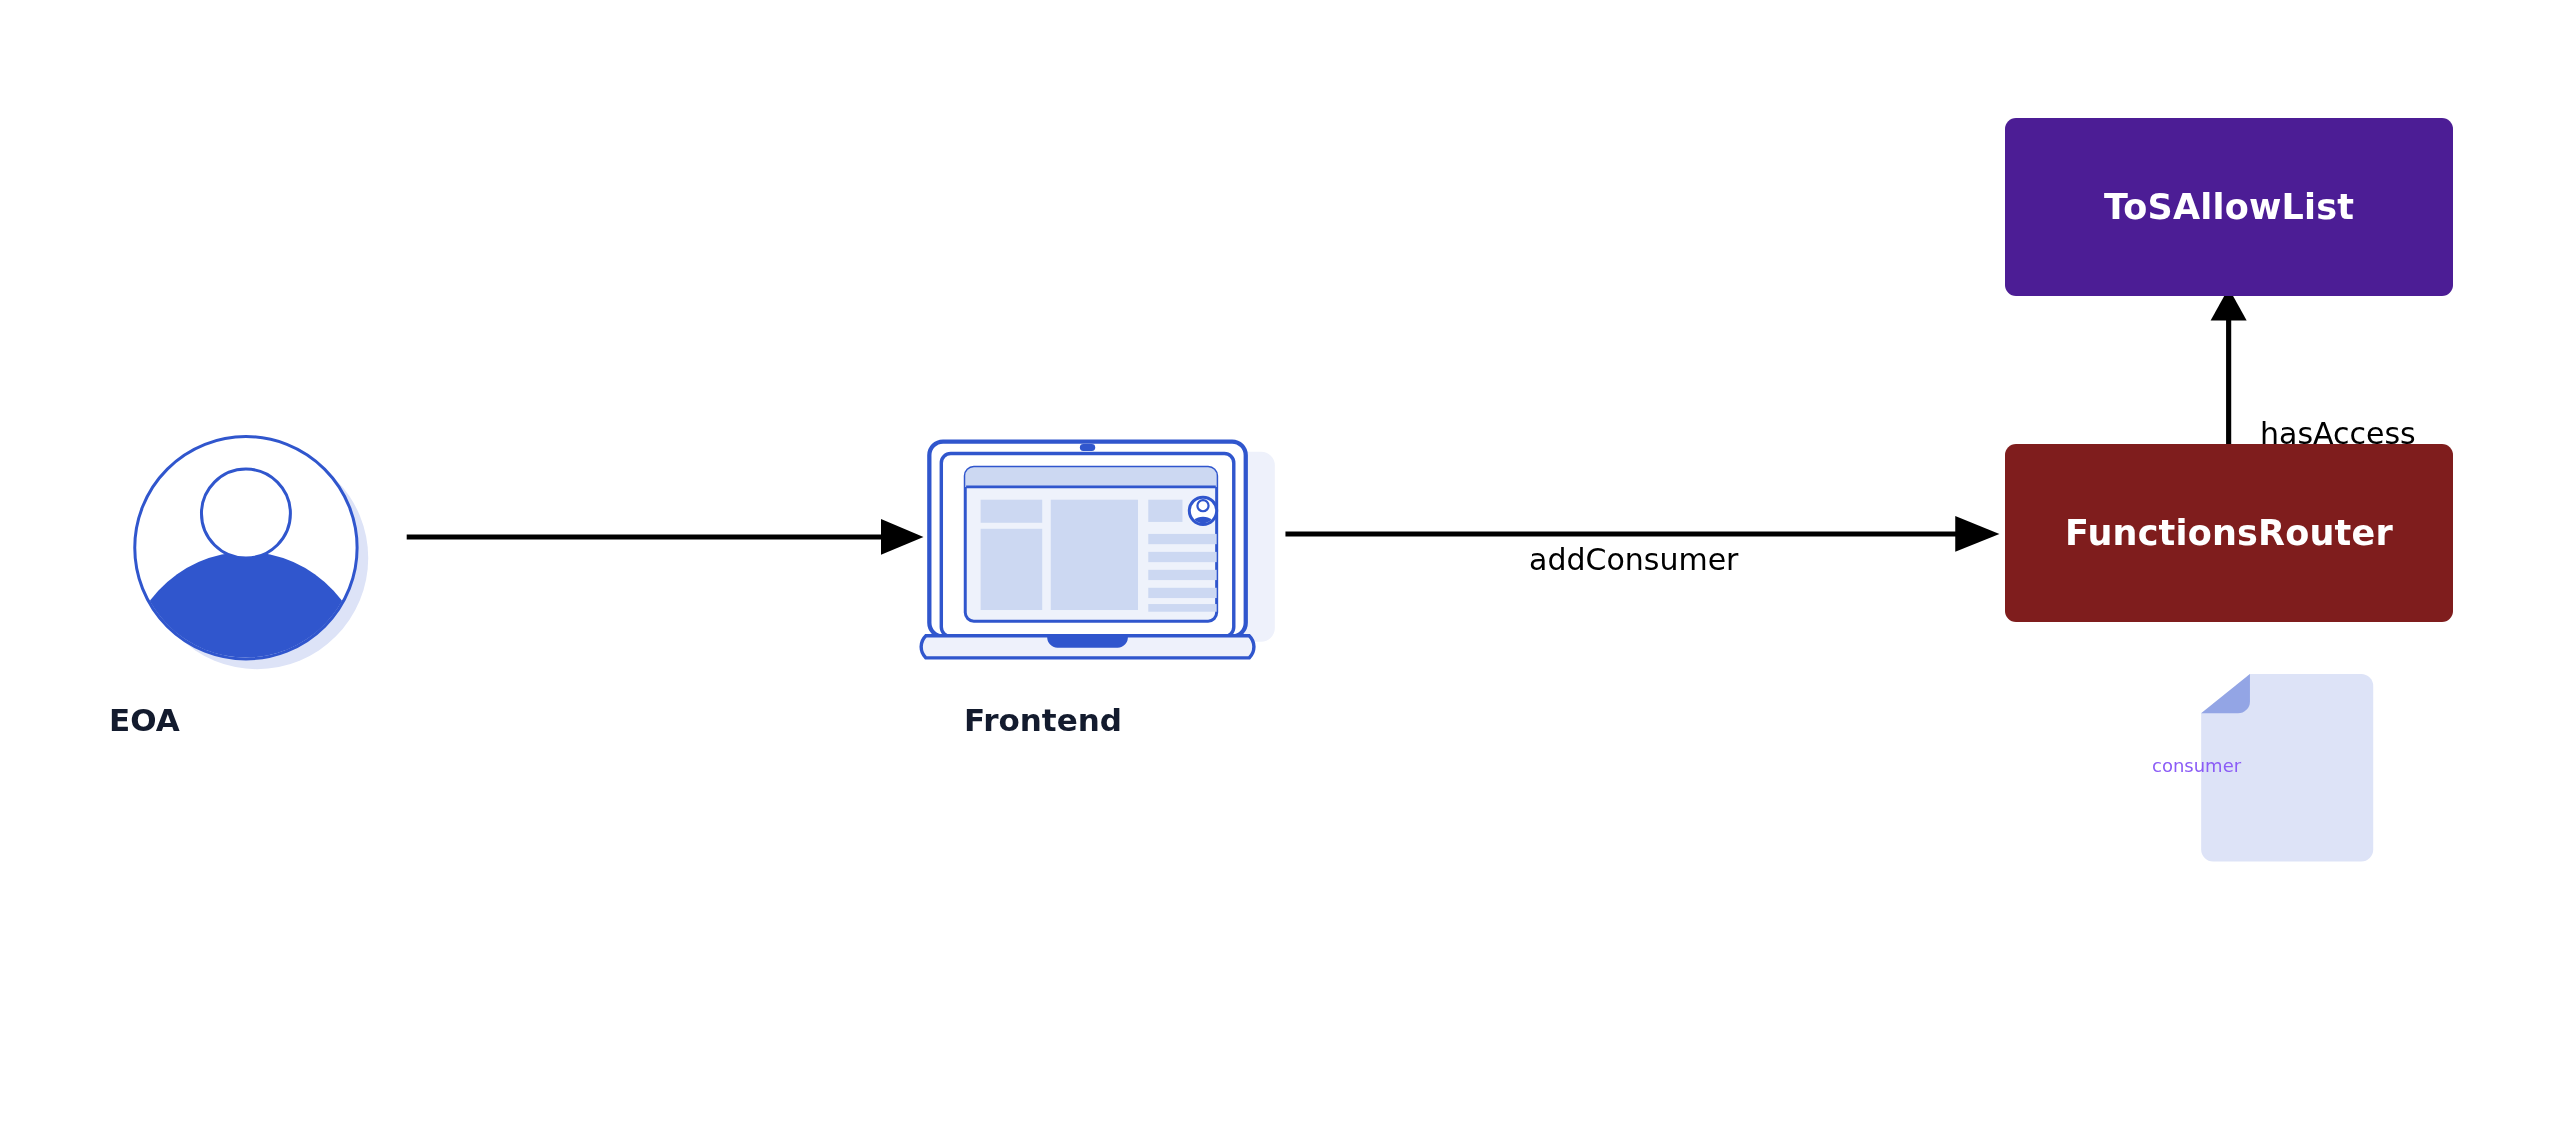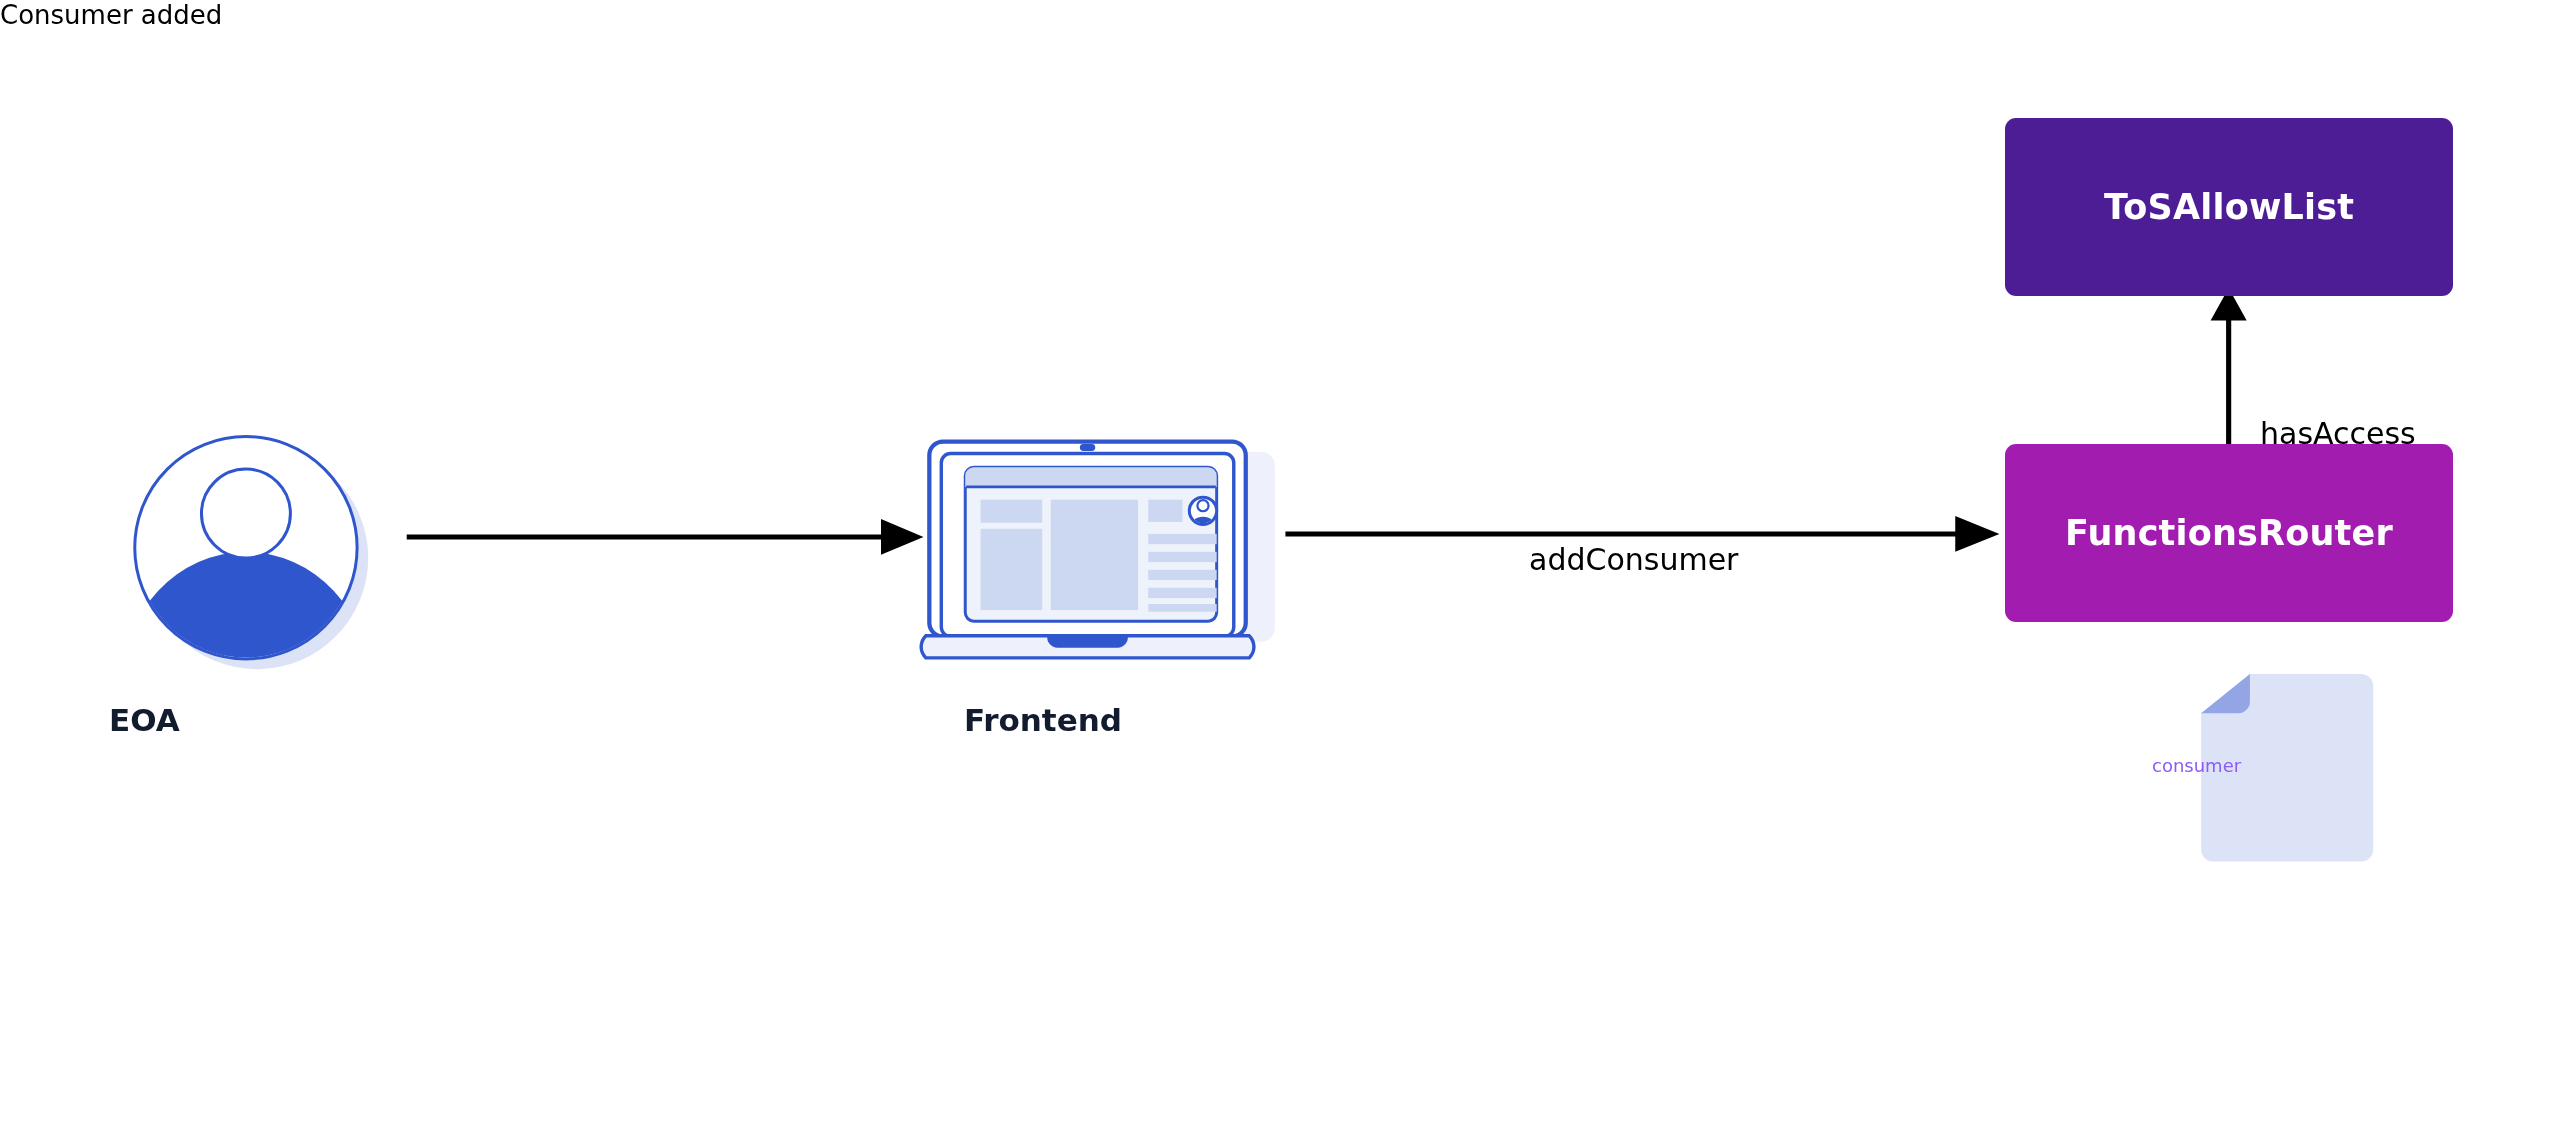--- a/index.html
+++ b/index.html
@@ -186,27 +186,26 @@
   <svg class="arrow-svg" id="arrow-router-tos" width="55" height="163" viewBox="0 0 64 190">
     <line x1="31" y1="188" x2="31" y2="28" stroke="#000000" stroke-width="6"></line>
     <polygon points="10,38 31,0 52,38" fill="#000000"></polygon>
   </svg>
   <div class="edge-label" id="label-has-access">hasAccess</div>
 
   <div class="node-box" id="box-tos" style="background:#4c1d95;">
     <span class="node-label">ToSAllowList</span>
   </div>
 
-  <div class="node-box" id="box-router" style="background:#a21caf;">
+  <div class="node-box" id="box-router" style="background:#7f1d1d;">
     <span class="node-label">FunctionsRouter</span>
   </div>
 
   <div id="doc-consumer">
     <svg width="257" height="214" viewBox="0 0 300 250">
       <path d="M69 53 L69 212 a14 14 0 0 0 14 14 h173 a14 14 0 0 0 14 -14 L270 21 a14 14 0 0 0 -14 -14 h-130 z" fill="#dde3f7"></path>
       <path d="M126 7 L126 39 a14 14 0 0 1 -14 14 L69 53 z" fill="#93a5e5"></path>
     </svg>
   </div>
   <div class="doc-text">consumer</div>
-  <div id="label-consumer-added">Consumer added</div>
 
 </div>
 
 
 </body></html>

